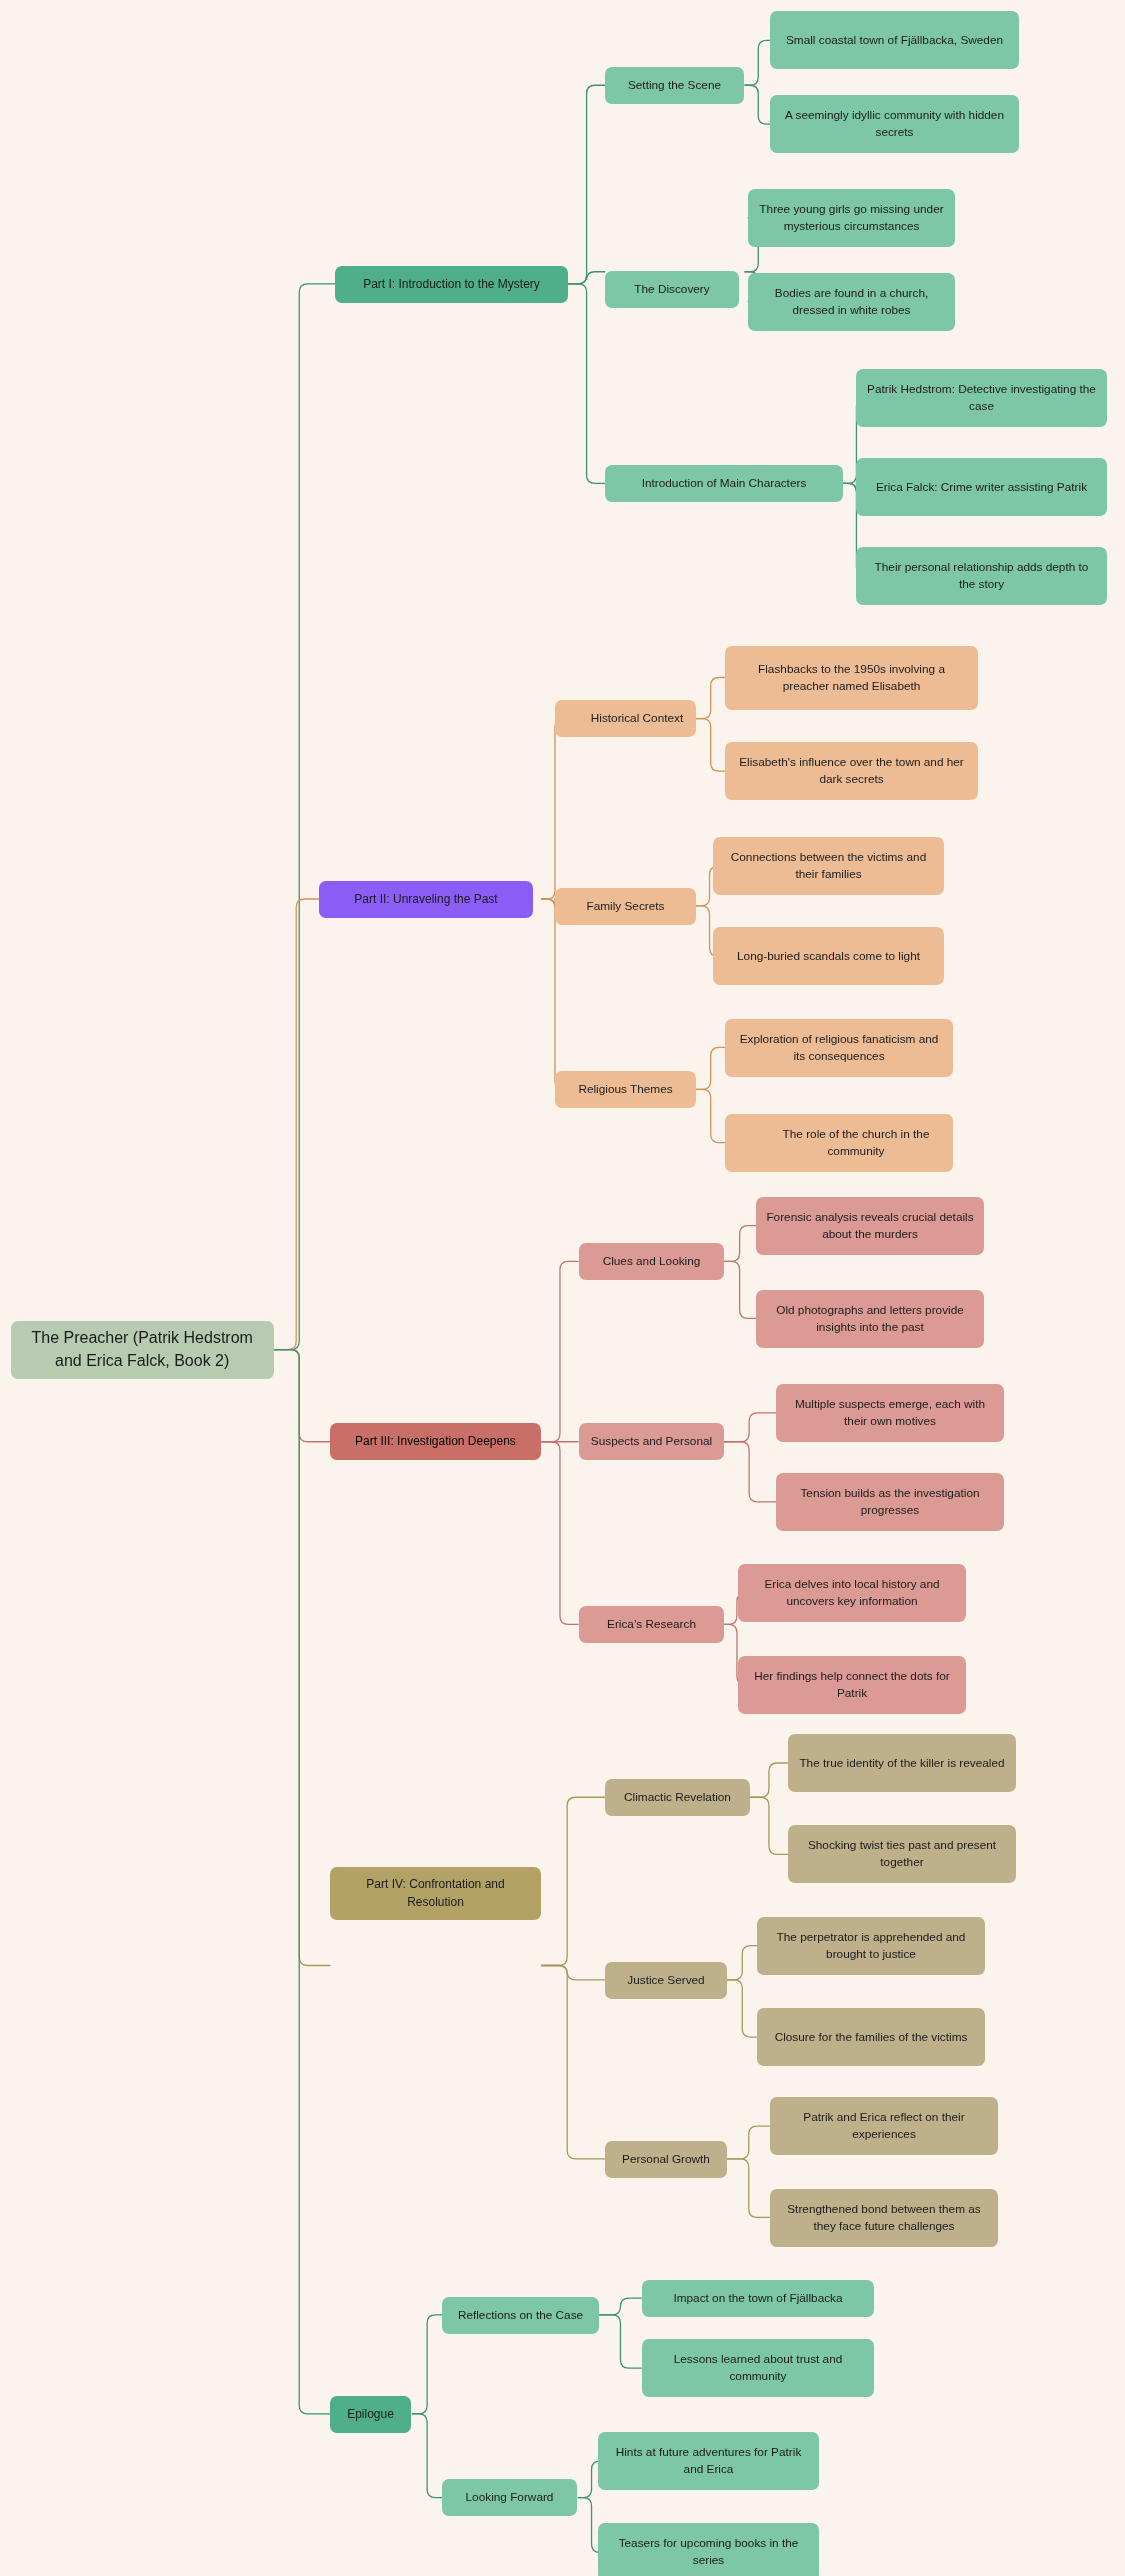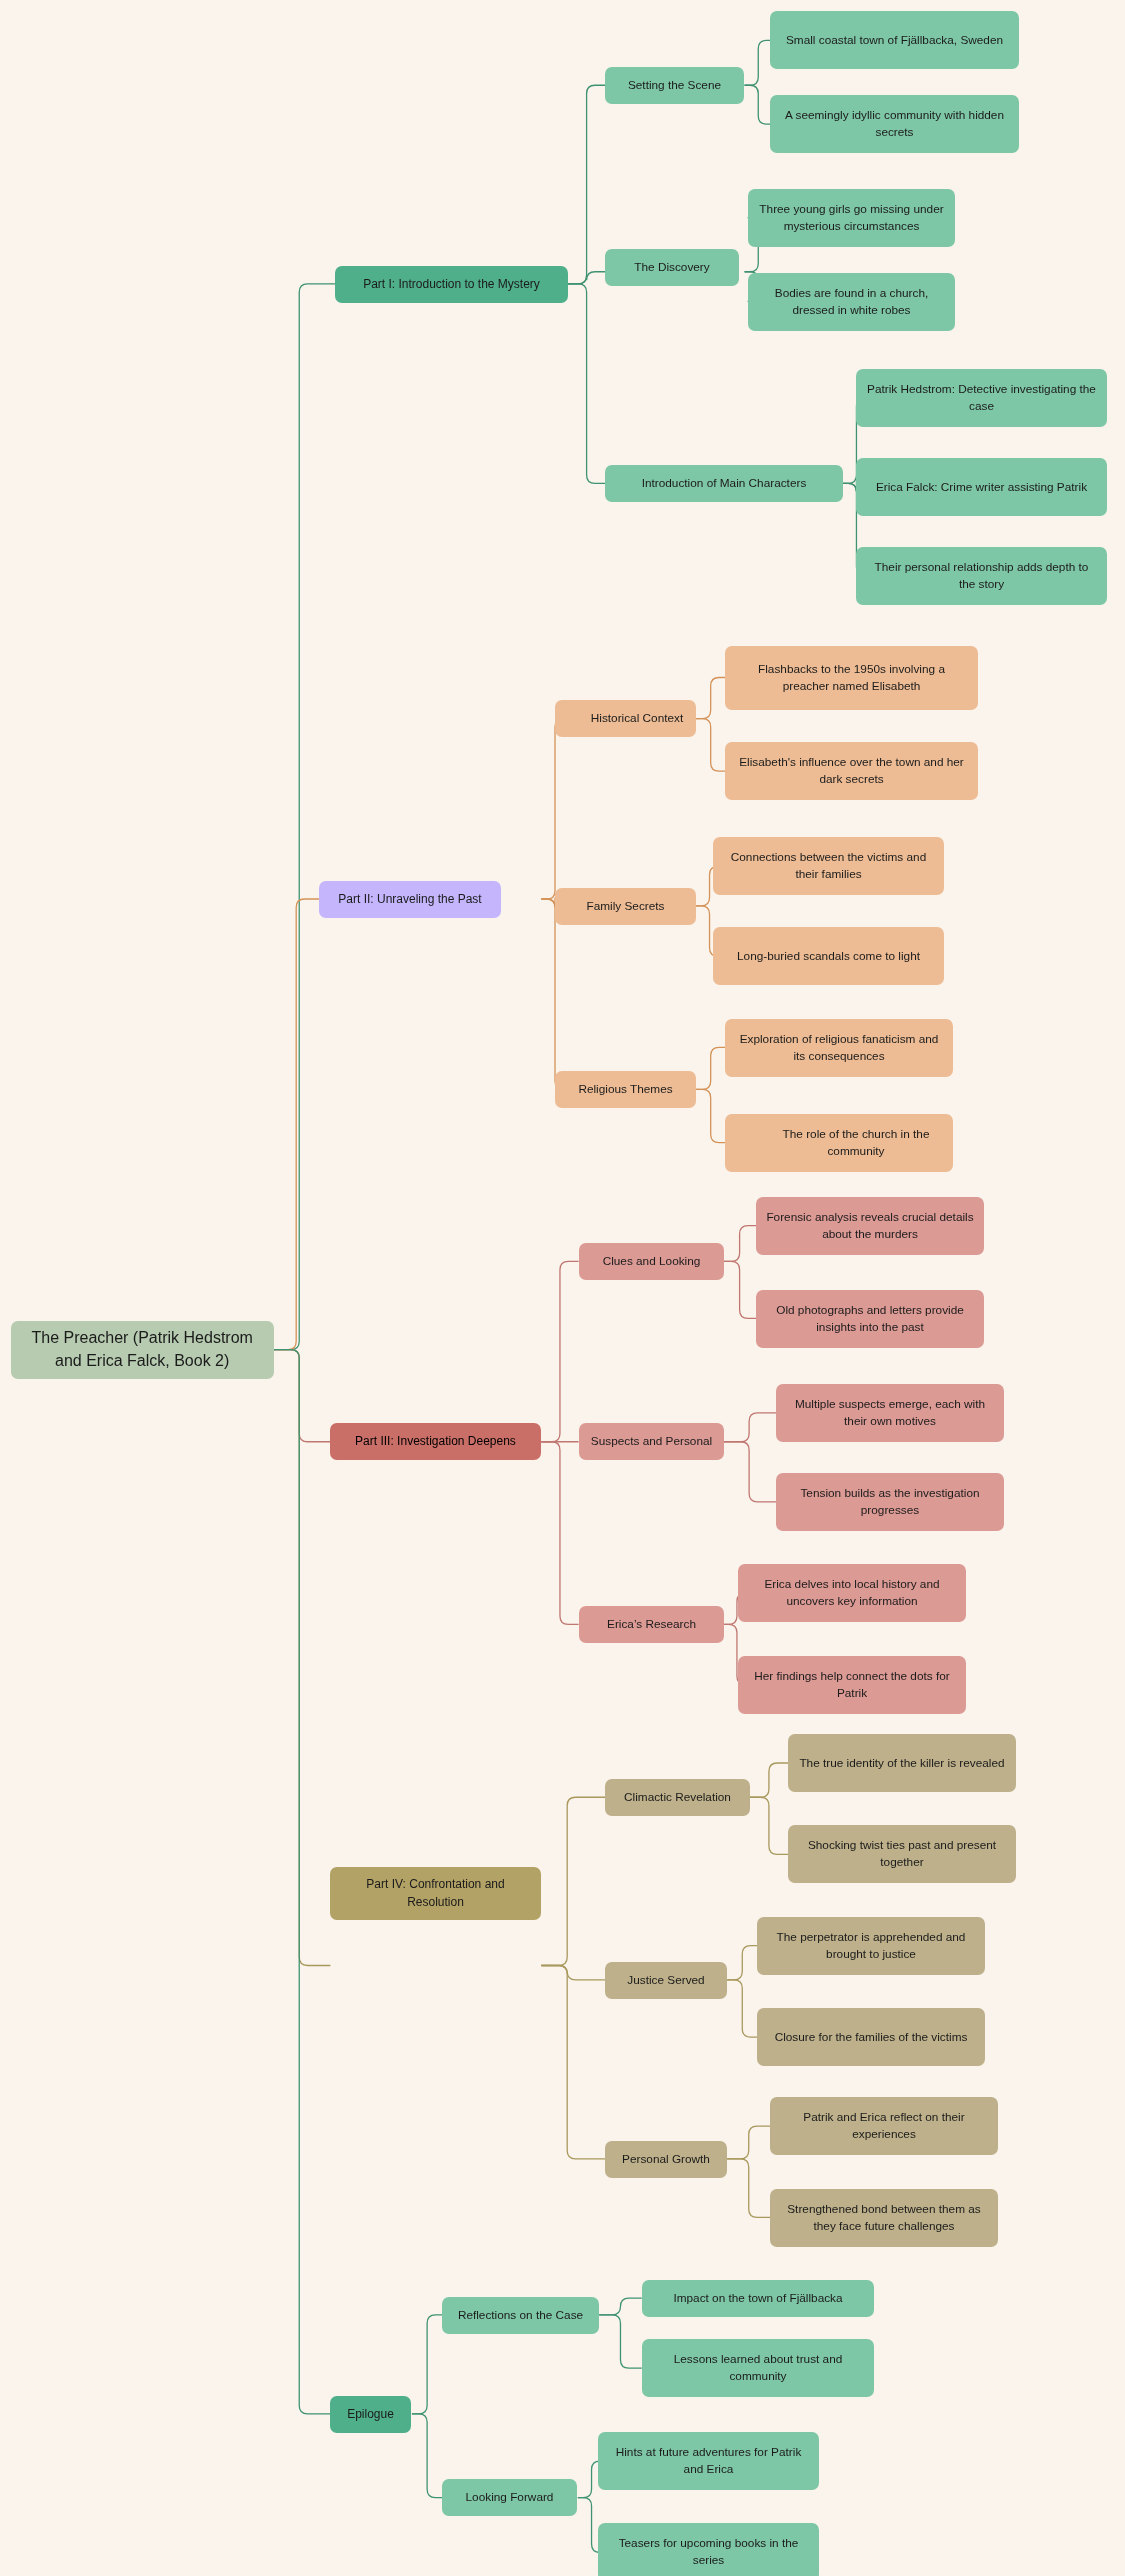--- a/index.html
+++ b/index.html
@@ -88,42 +88,42 @@
       </div>
       <div class="node lvl2" style="left: 605px; top: 67px; width: 139px; height: 37px; background: rgb(126, 199, 166);">
         <span>Setting the Scene</span>
       </div>
       <div class="node lvl3" style="left: 770px; top: 11.4px; width: 249px; height: 58px; background: rgb(126, 199, 166);">
         <span>Small coastal town of Fjällbacka, Sweden</span>
       </div>
       <div class="node lvl3" style="left: 770px; top: 95px; width: 249px; height: 58px; background: rgb(126, 199, 166);">
         <span>A seemingly idyllic community with hidden secrets</span>
       </div>
-      <div class="node lvl2" style="left: 605px; top: 249px; width: 134px; height: 37px; background: rgb(126, 199, 166);">
+      <div class="node lvl2" style="left: 605px; top: 271px; width: 134px; height: 37px; background: rgb(126, 199, 166);">
         <span>The Discovery</span>
       </div>
       <div class="node lvl3" style="left: 748px; top: 189px; width: 207px; height: 58px; background: rgb(126, 199, 166);">
         <span>Three young girls go missing under mysterious circumstances</span>
       </div>
       <div class="node lvl3" style="left: 748px; top: 273px; width: 207px; height: 58px; background: rgb(126, 199, 166);">
         <span>Bodies are found in a church, dressed in white robes</span>
       </div>
       <div class="node lvl2" style="left: 605px; top: 465px; width: 238px; height: 37px; background: rgb(126, 199, 166);">
         <span>Introduction of Main Characters</span>
       </div>
       <div class="node lvl3" style="left: 856px; top: 369px; width: 251px; height: 58px; background: rgb(126, 199, 166);">
         <span>Patrik Hedstrom: Detective investigating the case</span>
       </div>
       <div class="node lvl3" style="left: 856px; top: 458px; width: 251px; height: 58px; background: rgb(126, 199, 166);">
         <span>Erica Falck: Crime writer assisting Patrik</span>
       </div>
       <div class="node lvl3" style="left: 856px; top: 547px; width: 251px; height: 58px; background: rgb(126, 199, 166);">
         <span>Their personal relationship adds depth to the story</span>
       </div>
-      <div class="node lvl1" style="left: 319px; top: 881px; width: 182px; height: 37px; background: #c4b5fd; justify-content: center;">
+      <div class="node lvl1" style="left: 319px; top: 881px; width: 214px; height: 37px; background: #8b5cf6; justify-content: center;">
         <span>Part II: Unraveling the Past</span>
       </div>
       <div class="node lvl2" style="left: 555px; top: 700px; width: 141px; height: 37px; background: rgb(237, 188, 148); padding-left: 32px;">
         <span>Historical Context</span>
       </div>
       <div class="node lvl3" style="left: 725px; top: 646px; width: 253px; height: 64px; background: rgb(237, 188, 148);">
         <span>Flashbacks to the 1950s involving a preacher named Elisabeth</span>
       </div>
       <div class="node lvl3" style="left: 725px; top: 742px; width: 253px; height: 58px; background: rgb(237, 188, 148);">
         <span>Elisabeth's influence over the town and her dark secrets</span>

